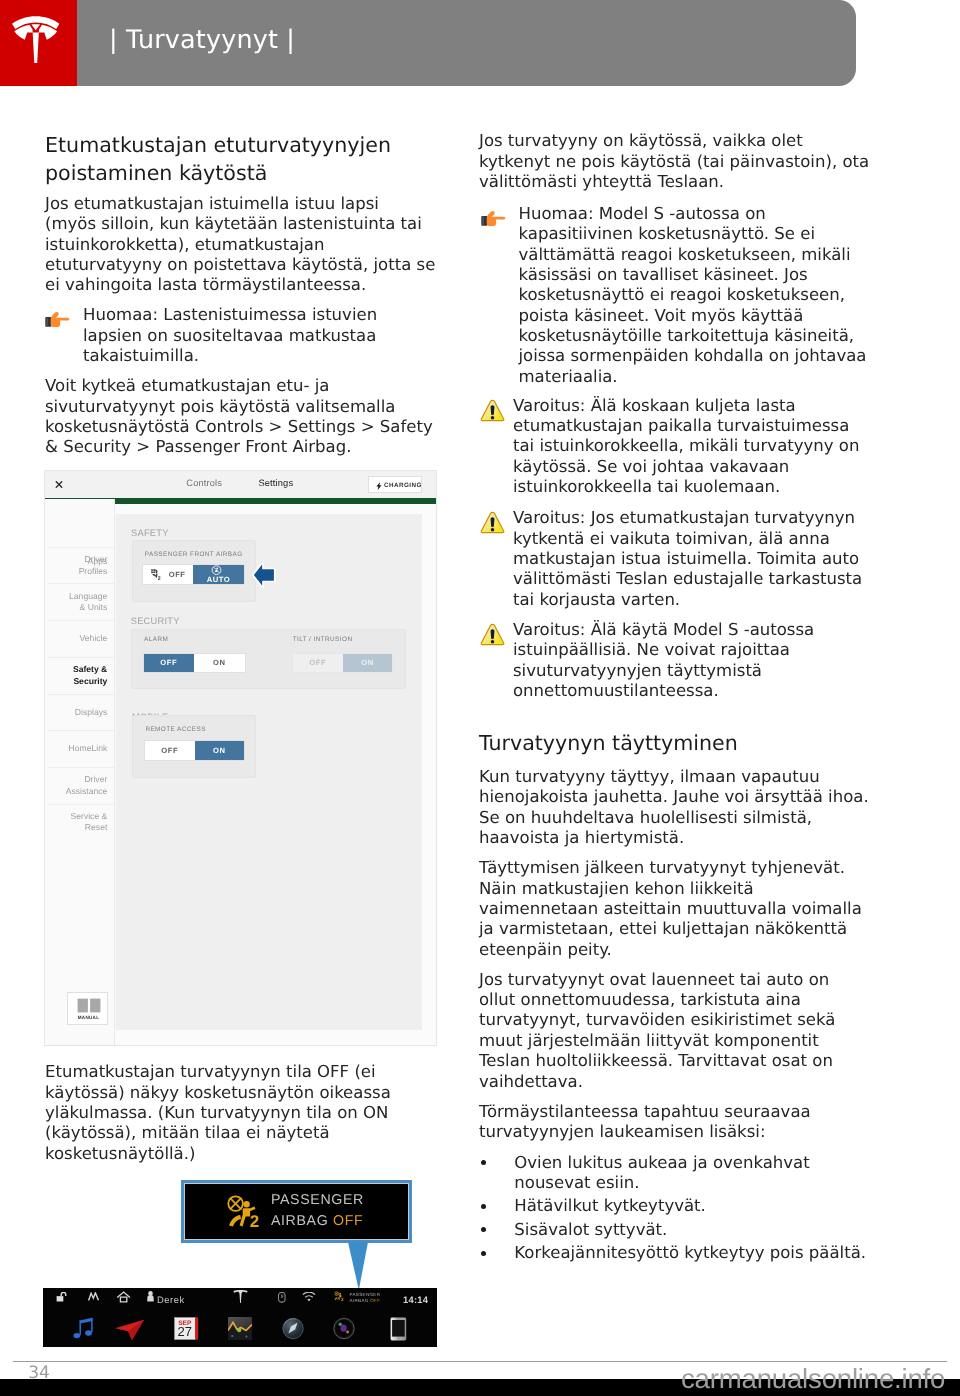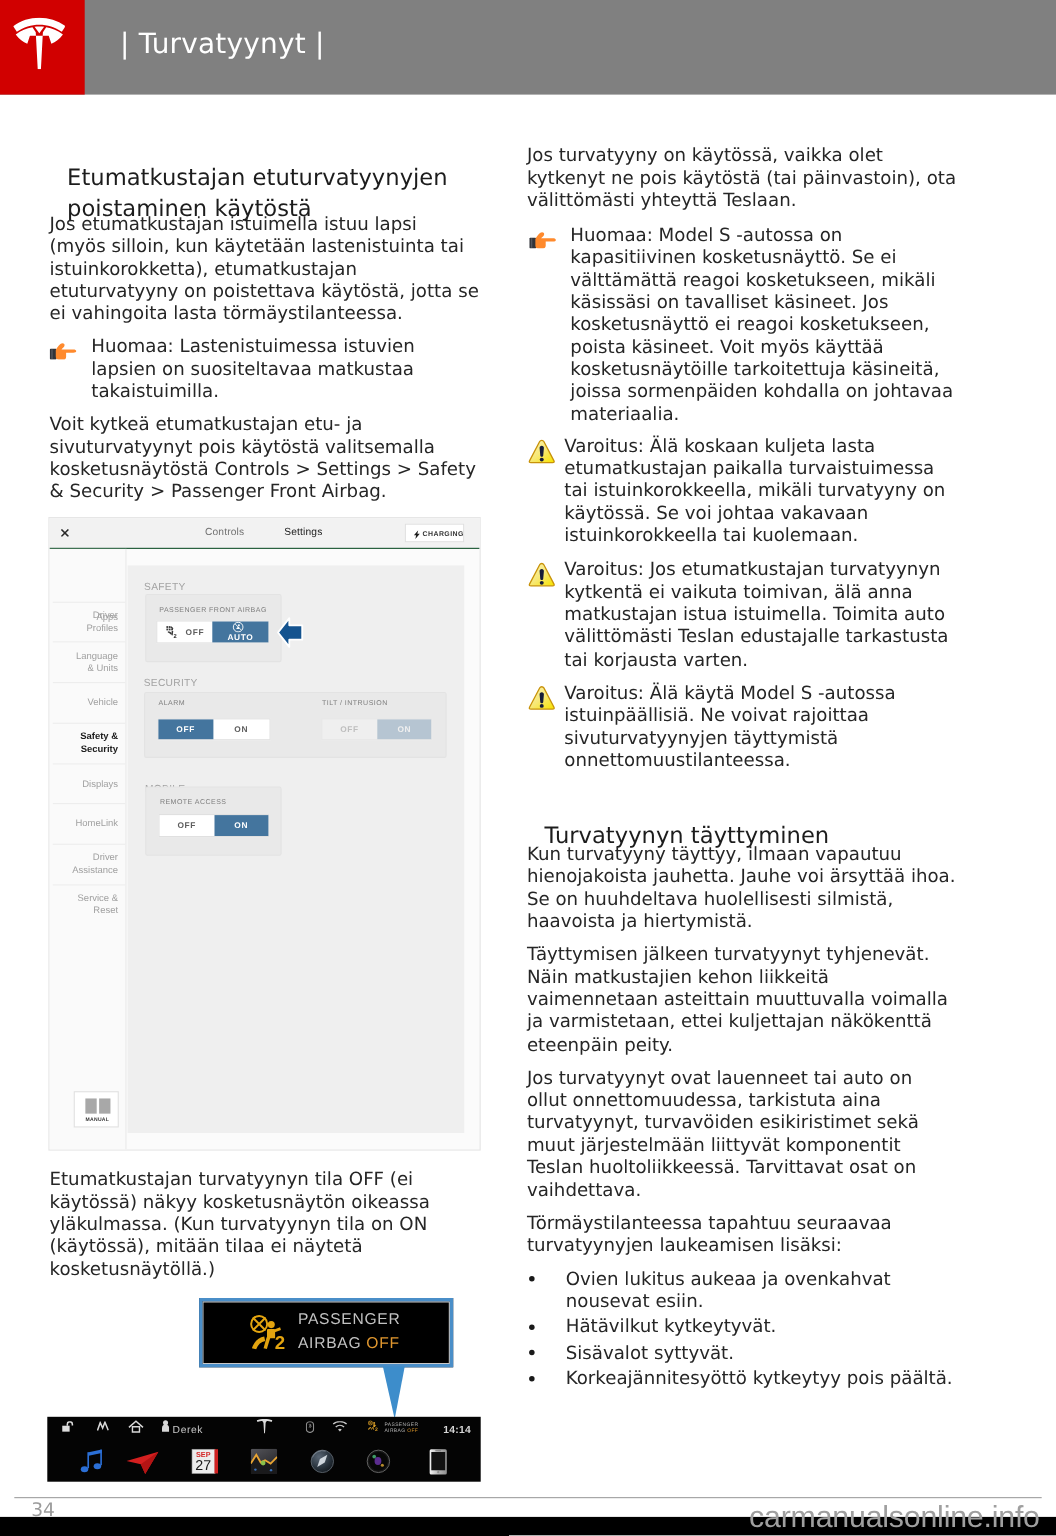--- a/index.html
+++ b/index.html
@@ -3,42 +3,42 @@
 <meta charset="utf-8">
 <title>Turvatyynyt</title>
 <style>
   html,body{margin:0;padding:0;}
   body{width:960px;height:1396px;background:#fff;
        font-family:"DejaVu Sans",sans-serif;overflow:hidden;
        -webkit-font-smoothing:antialiased;text-rendering:geometricPrecision;}
   .page{position:relative;width:960px;height:1396px;}
 
   
-  .hdr{position:absolute;left:0;top:0;width:960px;height:86px;background:#808080;}
+  .hdr{position:absolute;left:0;top:0;width:856px;height:86px;background:#808080;border-radius:17px;}
   .hdr-logo{position:absolute;left:0;top:0;width:77px;height:86px;background:#d10000;}
   .hdr-logo svg{position:absolute;left:11.6px;top:16.4px;}
   .hdr-title{position:absolute;left:109px;top:21.5px;font-size:25.4px;line-height:34px;
              color:#fff;font-weight:400;letter-spacing:.2px;}
 
   
-  .sec{font-size:20.6px;line-height:28.1px;font-weight:400;color:#1c1c1c;margin:16px;}
+  .sec{font-size:20.6px;line-height:28.1px;font-weight:400;color:#1c1c1c;margin:0;}
   .bd{font-size:16.55px;line-height:20.35px;color:#262626;margin:0;}
   .note .ic{position:absolute;left:-37.8px;top:4.5px;}
   .warn .ic{position:absolute;left:-33px;top:2.8px;}
   .bullet{position:relative;padding-left:35.3px;margin-bottom:3px;}
   .bullet .dot{position:absolute;left:1.6px;top:7.6px;width:5px;height:5px;
                border-radius:50%;background:#1a1a1a;}
   .blk{position:absolute;}
 
   
   .ts{position:absolute;left:44px;top:470px;width:393px;height:576px;
       background:#fbfbfb;border:1px solid #e6e6e6;box-sizing:border-box;
       font-family:"Liberation Sans",sans-serif;overflow:hidden;}
   .ts-top{position:absolute;left:0;top:0;width:391px;height:27px;
-          background:#f2f2f2;border-bottom:1px solid #14532d;}
+          background:#f2f2f2;border-bottom:6px solid #14532d;}
   .ts-x{position:absolute;left:10.2px;top:9.7px;width:8px;height:7px;}
   .ts-tab{position:absolute;top:7.4px;font-size:9.3px;color:#737373;letter-spacing:.15px;}
   .ts-tab.act{color:#1a1a1a;font-weight:normal;}
   .ts-chg{position:absolute;left:323.1px;top:5.4px;width:54.4px;height:16.7px;background:#fff;
           border:1px solid #e0e0e0;box-sizing:border-box;}
   .ts-chg span{position:absolute;left:15px;top:5px;font-size:6.3px;color:#333;
                letter-spacing:.42px;font-weight:bold;}
   .ts-bolt{position:absolute;left:7.2px;top:5px;}
   .ts-side{position:absolute;left:0px;top:28px;width:70.3px;height:546px;background:#fafafa;
            border-right:1px solid #e9e9e9;box-sizing:border-box;}

